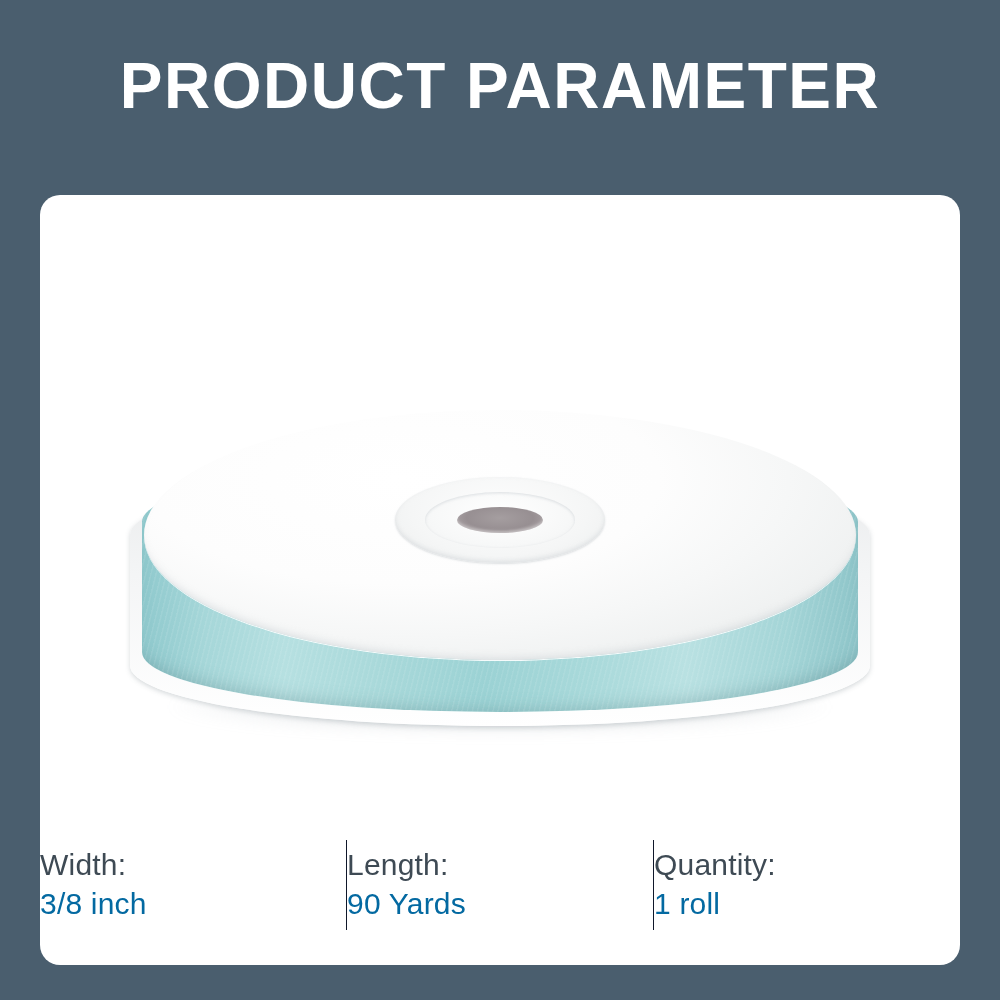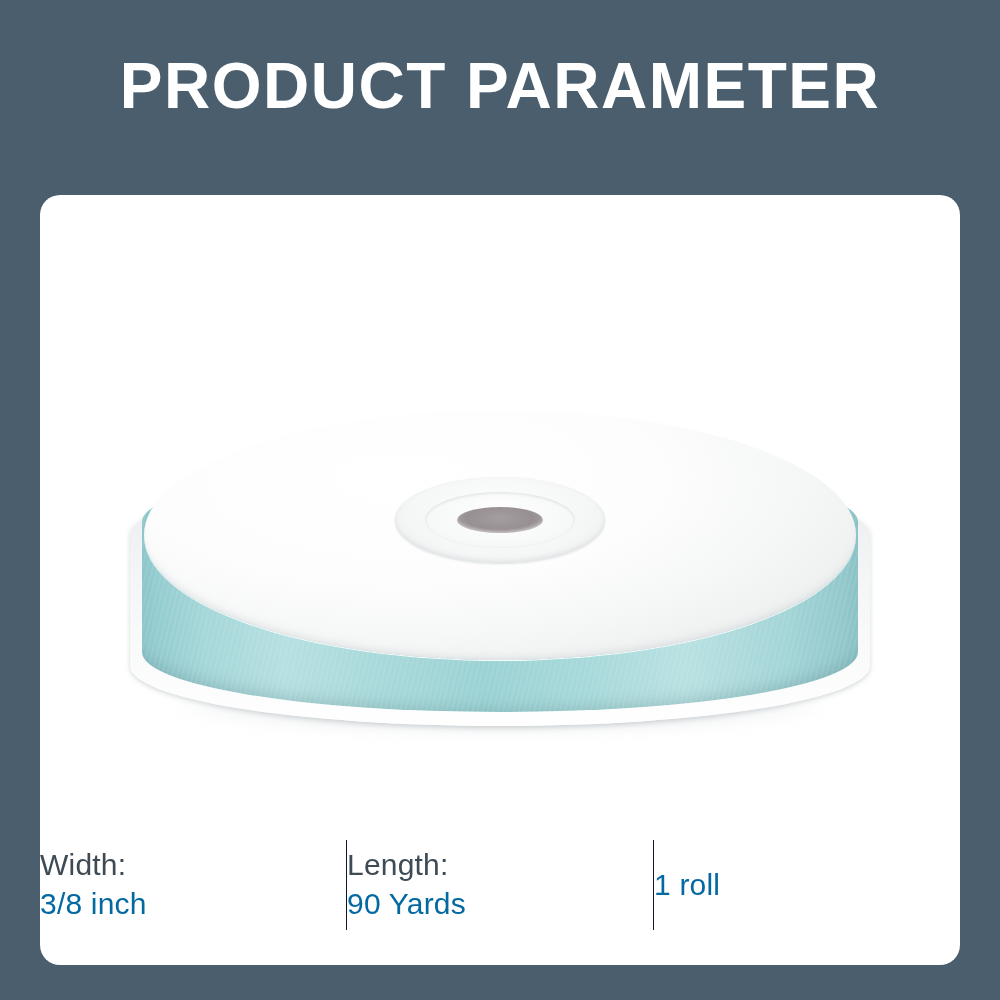--- a/index.html
+++ b/index.html
@@ -267,17 +267,18 @@
       <span class="spec-label">Width:</span>
       <span class="spec-value">3/8 inch</span>
     </div>
 
     <div class="spec">
       <span class="spec-label">Length:</span>
       <span class="spec-value">90 Yards</span>
     </div>
 
     <div class="spec">
+      <span class="spec-label">Quantity:</span>
       <span class="spec-value">1 roll</span>
     </div>
 
   </div>
 </div>
 
 </body></html>

